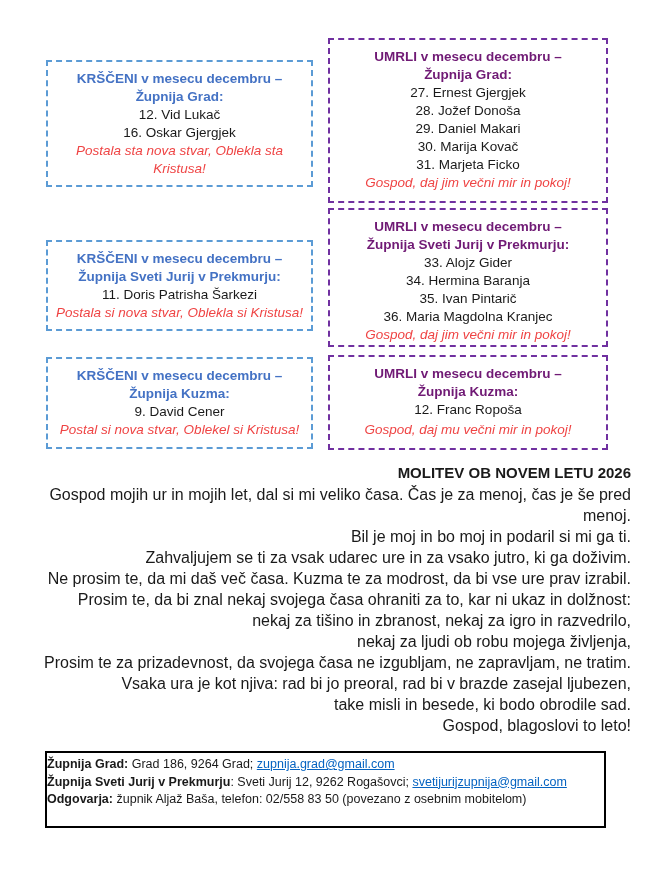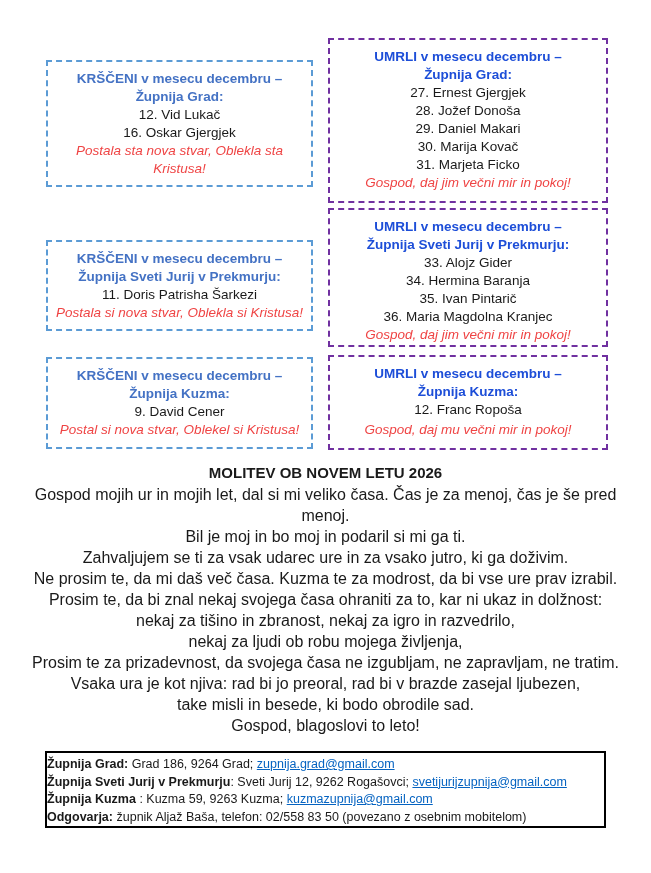--- a/index.html
+++ b/index.html
@@ -18,27 +18,27 @@
     flex-direction:column;
     text-align:center;
     font-size:13.5px;
     line-height:18px;
     padding:8px 6px 9px;
   }
   .box.blue{border:2px dashed #5b9bd5;}
   .box.purple{border:2px dashed #7030a0;}
   .hdr{font-weight:bold;}
   .blue .hdr{color:#4472c4;}
-  .purple .hdr{color:#1d4ed8;}
+  .purple .hdr{color:#701a75;}
   .names{color:#1a1a1a;}
   .motto{font-style:italic;margin-top:auto;color:#ef4444;}
   .prayer{
     position:absolute;
     left:20px;top:462px;width:611px;
-    text-align:center;
+    text-align:right;
   }
   .prayer-title{
     font-weight:bold;
     font-size:15px;
     line-height:21px;
     margin-bottom:1px;
   }
   .prayer-line{
     font-size:16px;
     line-height:21px;
@@ -150,20 +150,17 @@
   </div>
 
   <div class="footerbox">
     <div>
       <span class="b">Župnija Grad:</span><span> Grad 186, 9264 Grad; </span><a class="lnk">zupnija.grad@gmail.com</a>
     </div>
     <div>
       <span class="b">Župnija Sveti Jurij v Prekmurju</span><span>: Sveti Jurij 12, 9262 Rogašovci; </span><a class="lnk">svetijurijzupnija@gmail.com</a>
     </div>
     <div>
-      <span class="b">Župnija Kuzma</span><span> : Kuzma 59, 9263 Kuzma; </span><a class="lnk">kuzmazupnija@gmail.com</a>
-    </div>
-    <div>
       <span class="b">Odgovarja:</span><span> župnik Aljaž Baša, telefon: 02/558 83 50 (povezano z osebnim mobitelom)</span>
     </div>
   </div>
 
 </div>
 
 </body></html>

